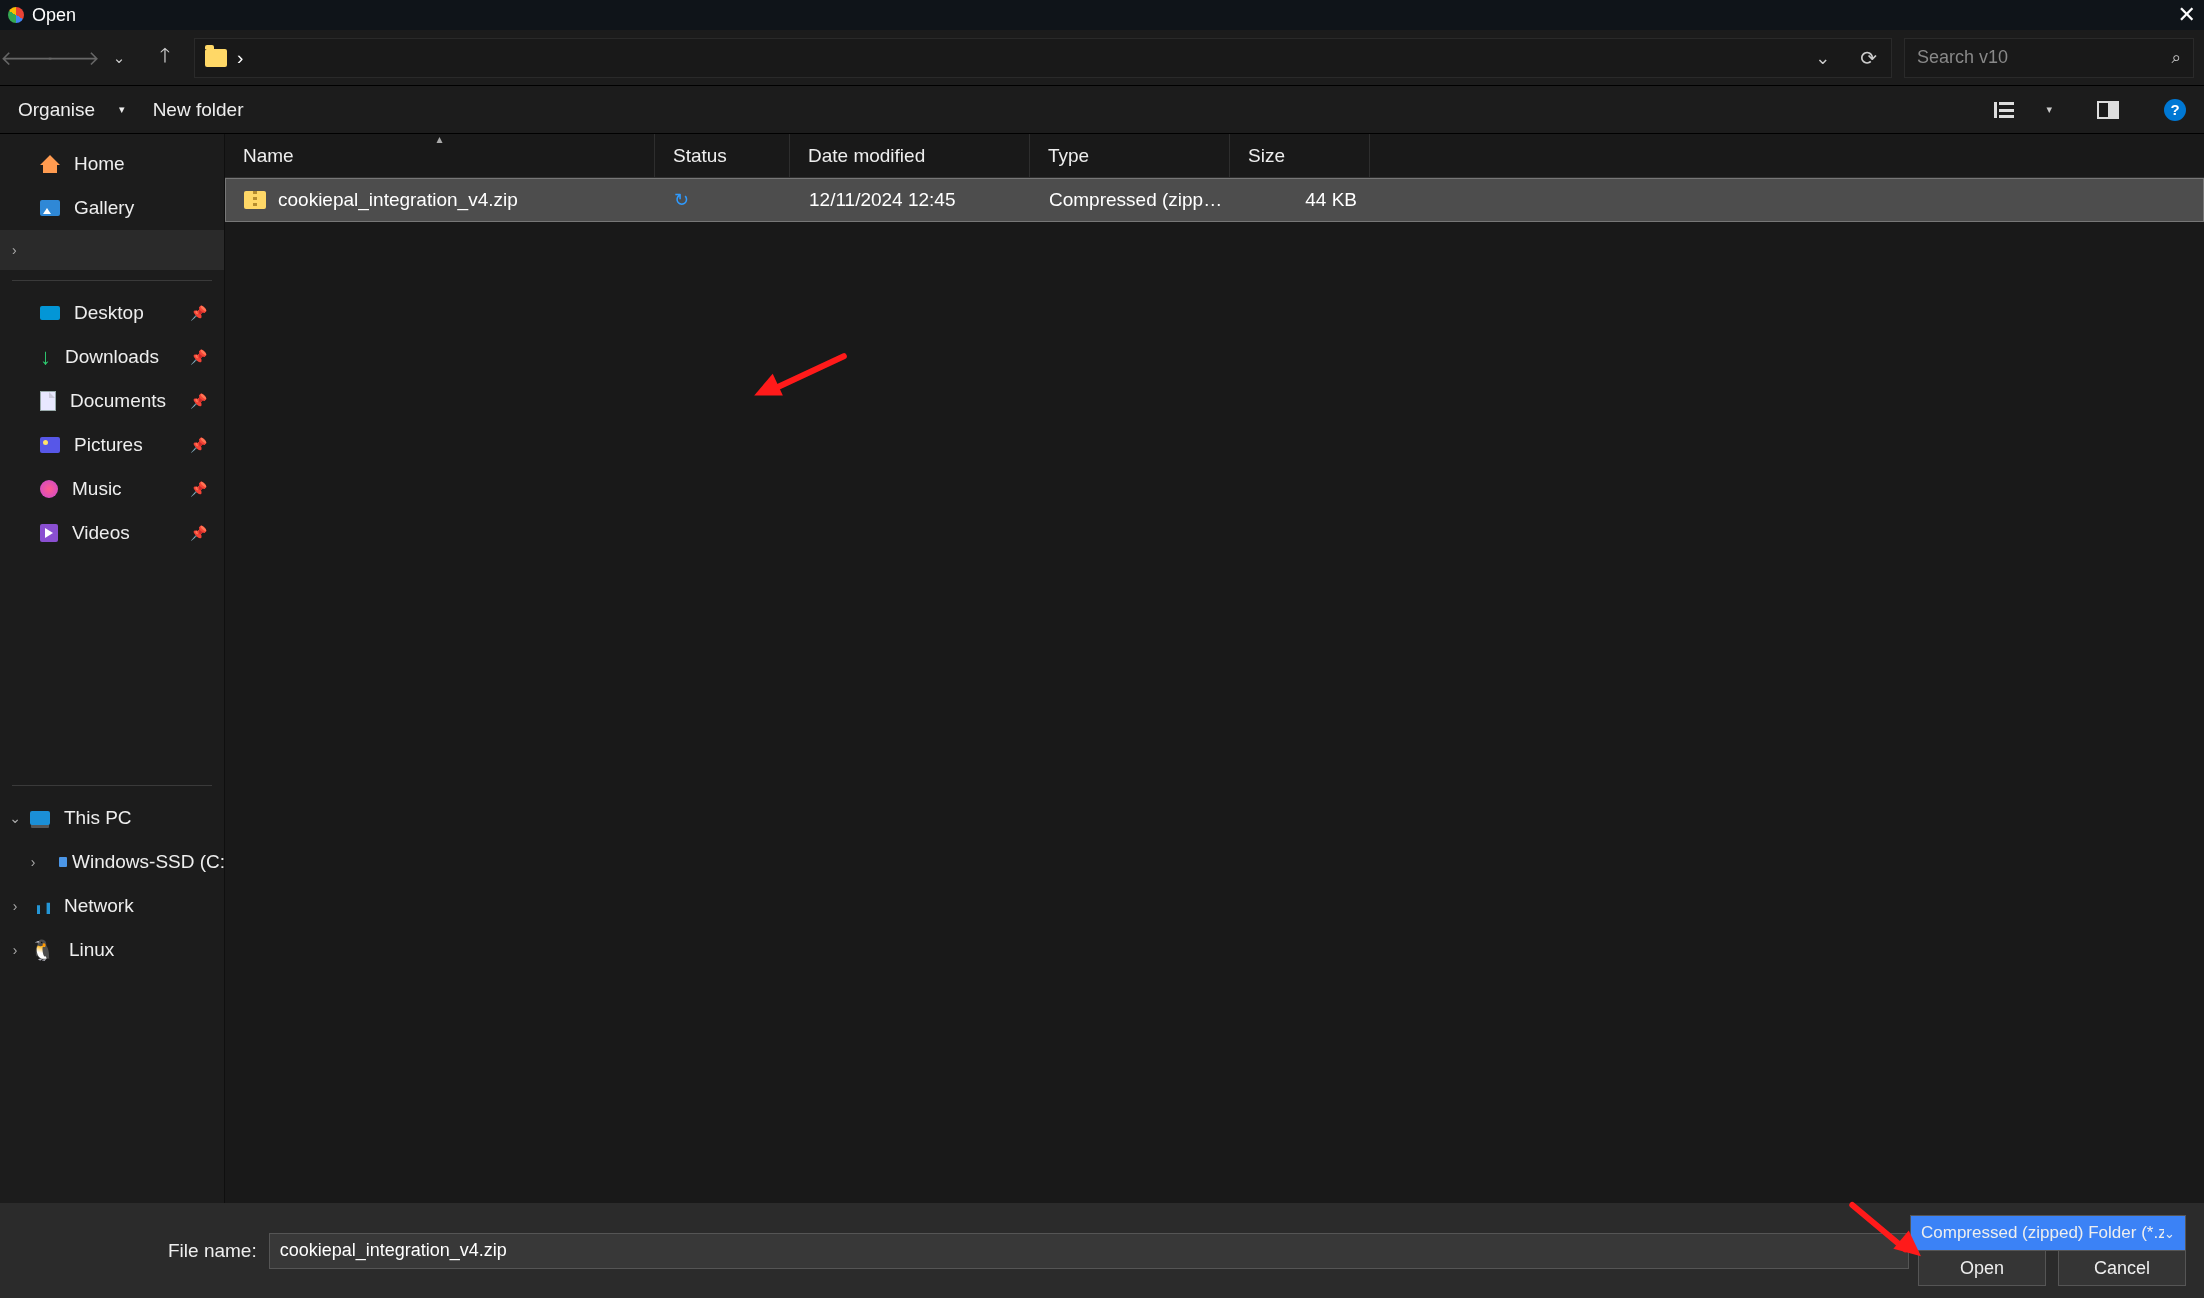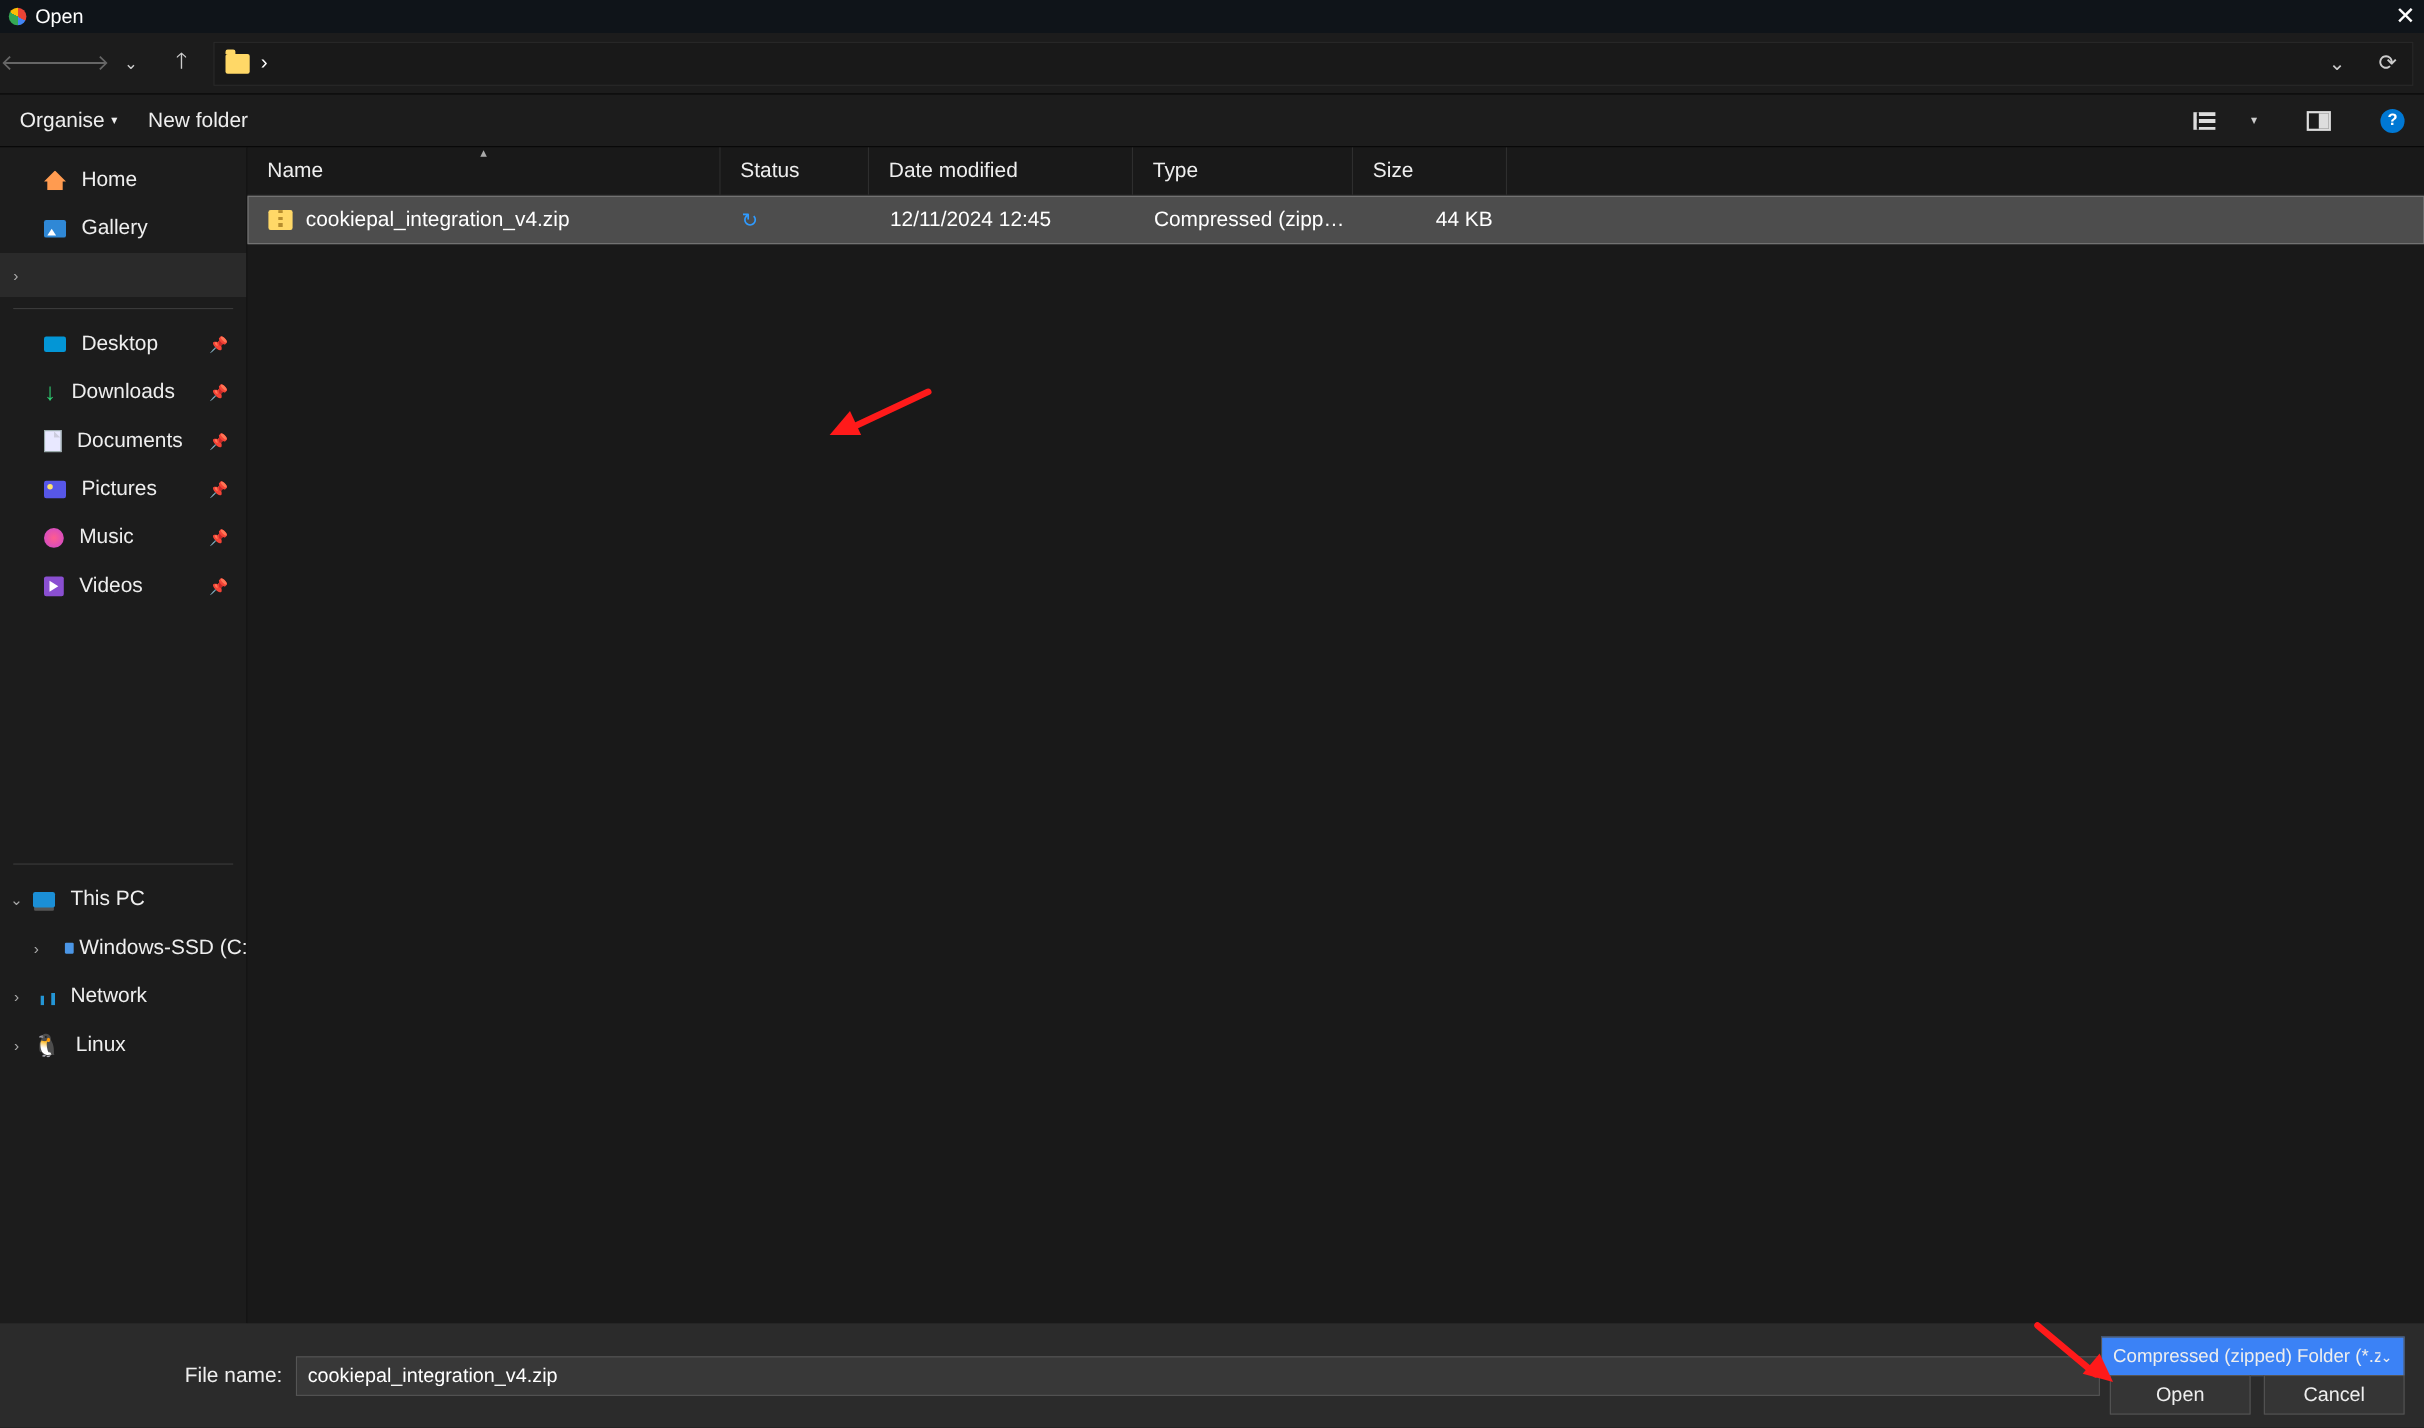--- a/index.html
+++ b/index.html
@@ -20,21 +20,21 @@
 .address-folder-icon::before { content:''; position:absolute; top:-4px; left:0; width:9px; height:4px; background:#ffd867; border-radius:2px 2px 0 0; }
 .address-refresh { margin-left: auto; color: #ccc; font-size: 20px; cursor:pointer; padding:0 4px;}
 .address-dd { color:#ccc; font-size:18px; cursor:pointer; padding:0 6px;}
 .search-box { width: 290px; height: 40px; background: #191919; border: 1px solid #2a2a2a; display: flex; align-items: center; padding: 0 12px; color: #888; }
 .search-box input { background: transparent; border: none; outline: none; color: #fff; flex: 1; font-size: 18px; }
 .search-box input::placeholder { color: #888; }
 .search-icon { color: #ccc; font-size: 17px; }
 
 
 .toolbar { display: flex; align-items: center; height: 48px; background: #1c1c1c; padding: 0 18px; gap: 28px; border-bottom: 1px solid #000; }
-.toolbar-item { display: flex; align-items: center; gap: 6px; color: #eee; cursor: pointer; font-size: 19px; }
+.toolbar-item { display: flex; align-items: center; gap: 24px; color: #eee; cursor: pointer; font-size: 19px; }
 .caret-down { font-size: 11px; }
 .toolbar-spacer { flex: 1; }
 .view-btn { width: 28px; height: 24px; display:flex; align-items:center; justify-content:center; cursor:pointer; }
 .view-list-icon { width:20px; height:16px; background: repeating-linear-gradient(to bottom, #ddd 0 3px, transparent 3px 6.5px); border-left:3px solid #ddd; box-shadow: inset 2px 0 0 #1c1c1c;}
 .preview-pane-icon { width:22px; height:18px; border:2px solid #ddd; display:flex;}
 .preview-pane-icon::after{content:''; width:50%; height:100%; background:#ddd; margin-left:auto;}
 .help-icon { width: 22px; height: 22px; border-radius: 50%; background: #0078d4; color: #fff; display: flex; align-items: center; justify-content: center; font-size: 15px; font-weight: bold; }
 
 
 .main { display: flex; height: calc(100% - 30px - 56px - 48px - 95px); }
@@ -109,20 +109,24 @@
   <div class="nav-btn disabled">🡐</div>
   <div class="nav-btn disabled">🡒</div>
   <div class="nav-btn" style="font-size:15px;">⌄</div>
   <div class="nav-btn">🡑</div>
   <div class="address-bar">
     <div class="address-folder-icon"></div>
     <span>›</span>
     <div class="address-dd" style="margin-left:auto;">⌄</div>
     <div class="address-refresh" style="margin-left:10px;">⟳</div>
   </div>
+  <div class="search-box">
+    <input placeholder="Search v10" style="">
+    <span class="search-icon">⌕</span>
+  </div>
 </div>
 
 <div class="toolbar">
   <div class="toolbar-item">
     <span>Organise</span>
     <span class="caret-down">▾</span>
   </div>
   <div class="toolbar-item">
     <span>New folder</span>
   </div>

